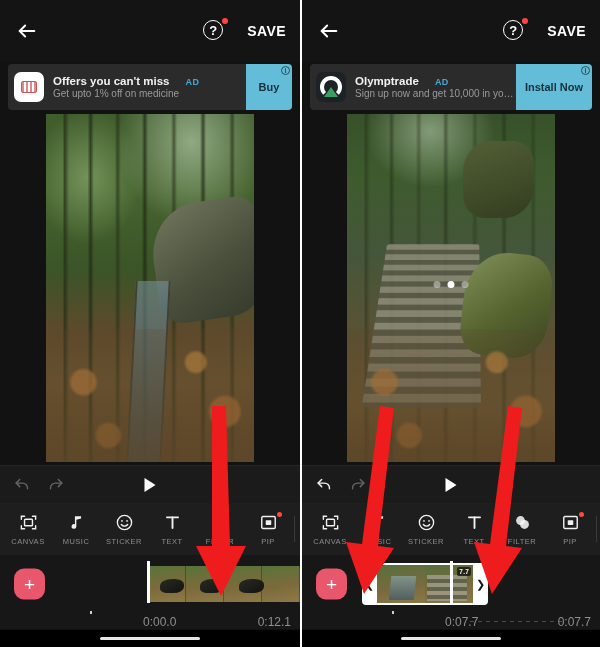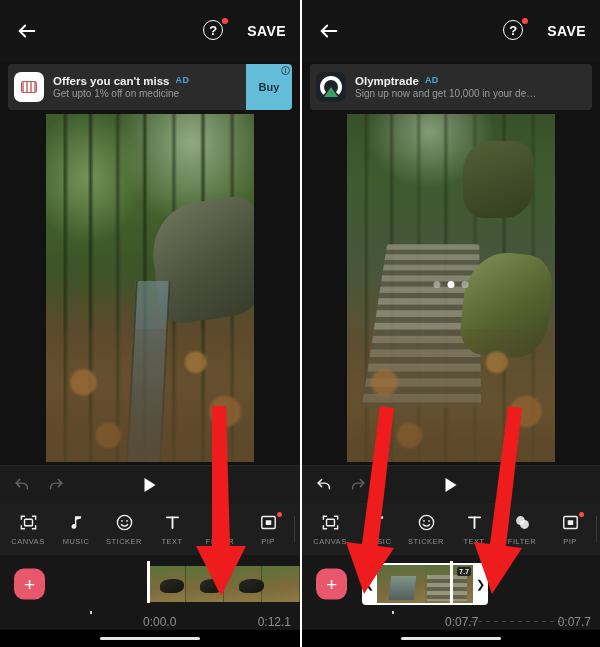--- a/index.html
+++ b/index.html
@@ -79,21 +79,21 @@
     border-bottom-color: transparent;
   }
   .omc-glyph .tri {
     position: absolute; left: 4px; bottom: 1px;
     width: 0; height: 0;
     border-left: 7px solid transparent;
     border-right: 7px solid transparent;
     border-bottom: 10px solid #3a9e63;
   }
   .ad-text { flex: 1; min-width: 0; padding-left: 9px; }
-  .ad-title-row { display: flex; align-items: flex-start; gap: 6px; }
+  .ad-title-row { display: flex; align-items: flex-end; gap: 16px; }
   .ad-title {
     color: #f2f2f2; font-size: 11.5px; font-weight: bold;
     white-space: nowrap; overflow: hidden; text-overflow: ellipsis;
   }
   .ad-tag { color: #46a8d6; font-size: 9px; font-weight: bold; letter-spacing: .4px; }
   .ad-sub {
     color: #9a9a9a; font-size: 10px; margin-top: 1px;
     white-space: nowrap; overflow: hidden; text-overflow: ellipsis;
     max-width: 185px;
   }
@@ -575,20 +575,24 @@
             <div class="ring"></div>
             <div class="tri"></div>
           </div>
       </div>
       <div class="ad-text">
         <div class="ad-title-row">
           <span class="ad-title">Olymptrade</span>
           <span class="ad-tag">AD</span>
         </div>
         <div class="ad-sub">Sign up now and get 10,000 in your demo a...</div>
+      </div>
+      <div class="ad-cta">
+        <span>Install Now</span>
+        <span class="ad-choice">i</span>
       </div>
     </div>
 
     <div class="preview-area">
       <div class="video-frame">
         <div class="scene scene-stairs">
           <div class="trunks" style="opacity:.55"></div>
           <div class="mossrock2"></div>
           <div class="stairs"></div>
           <div class="mossrock"></div>

